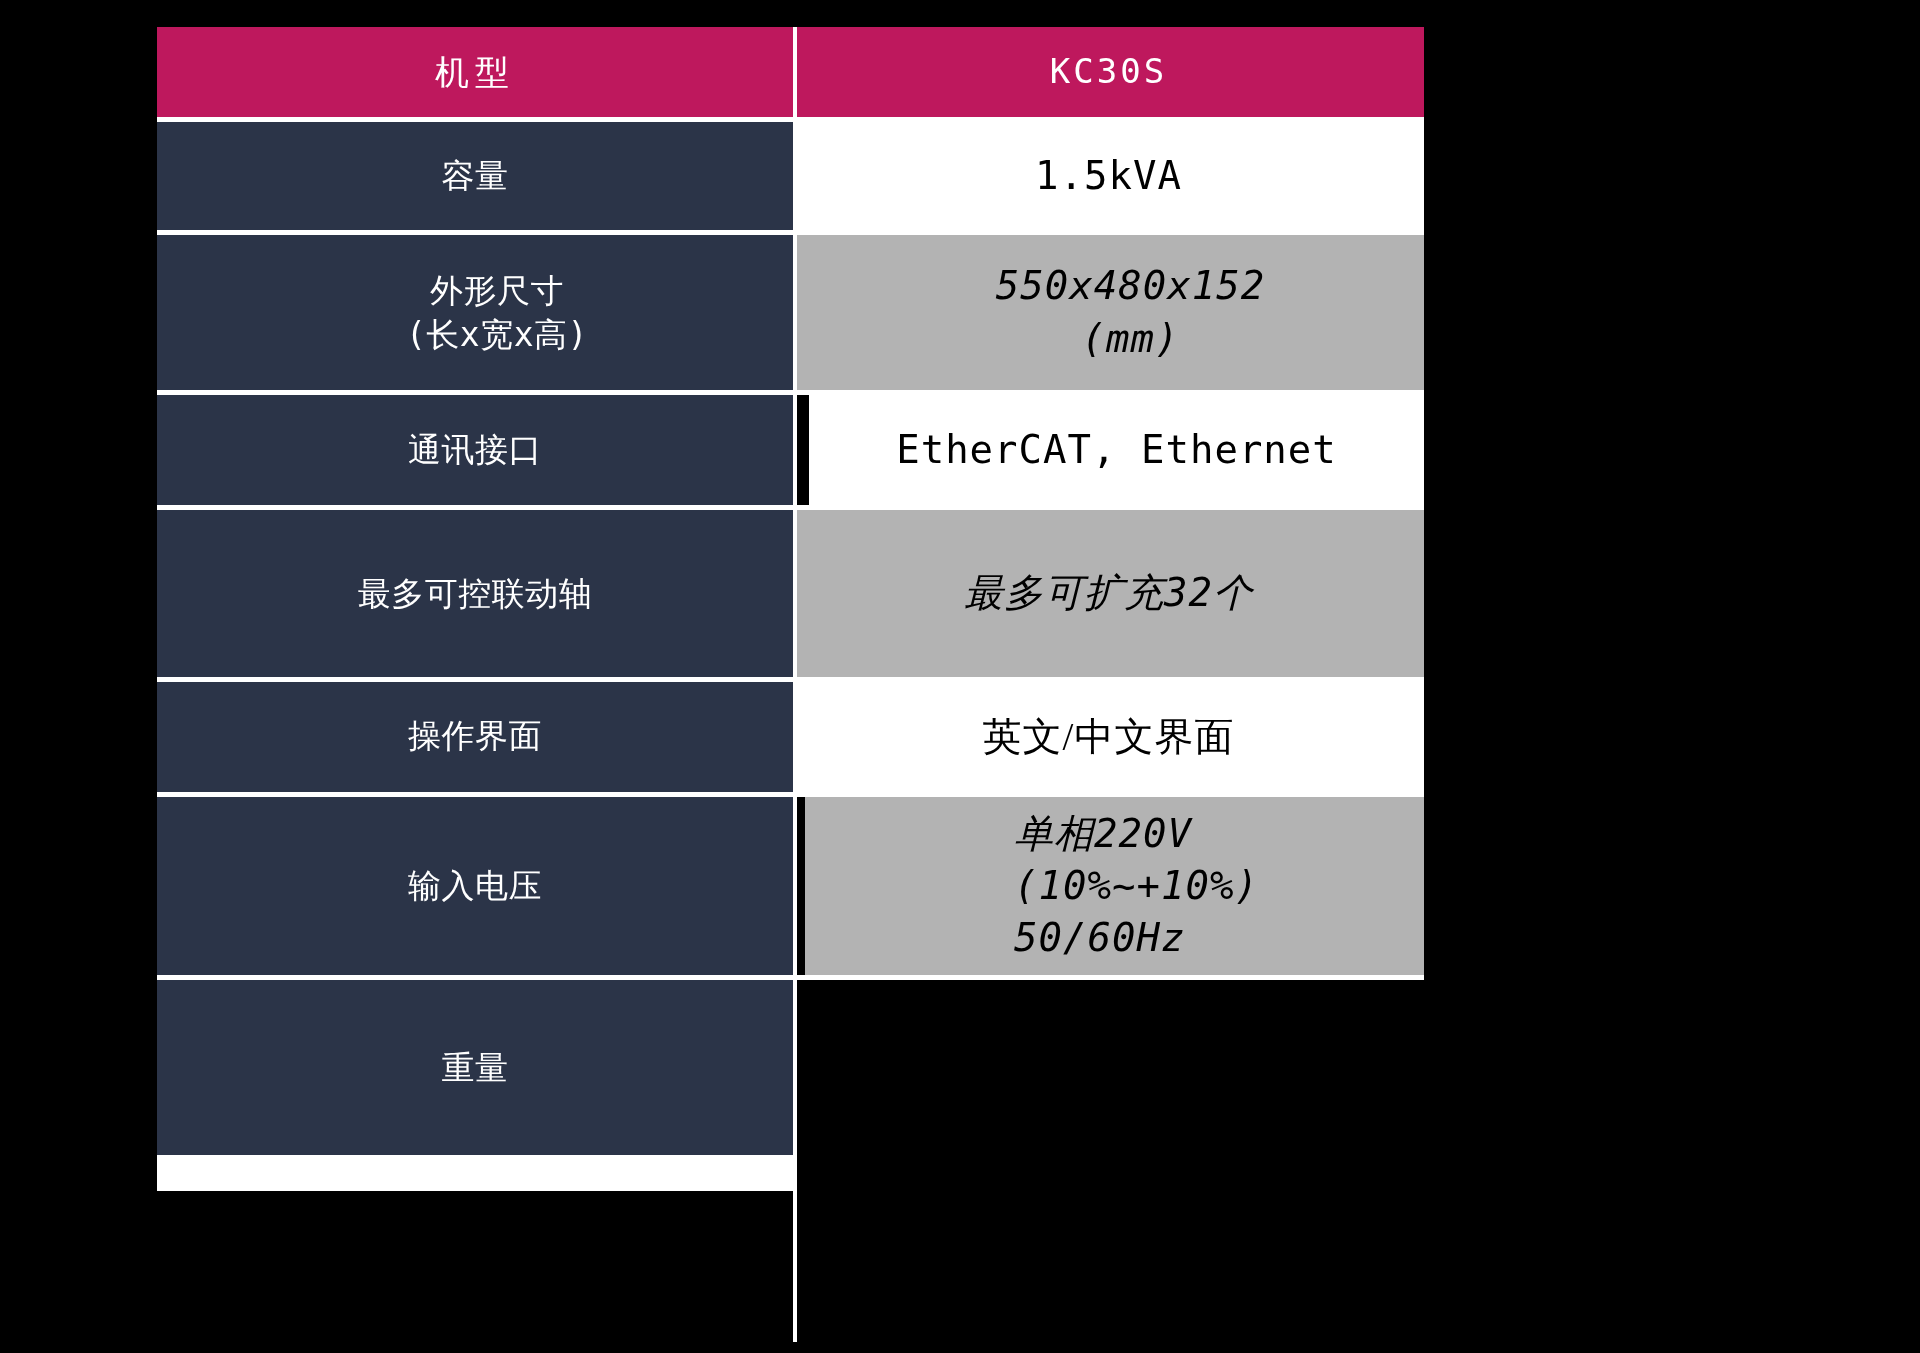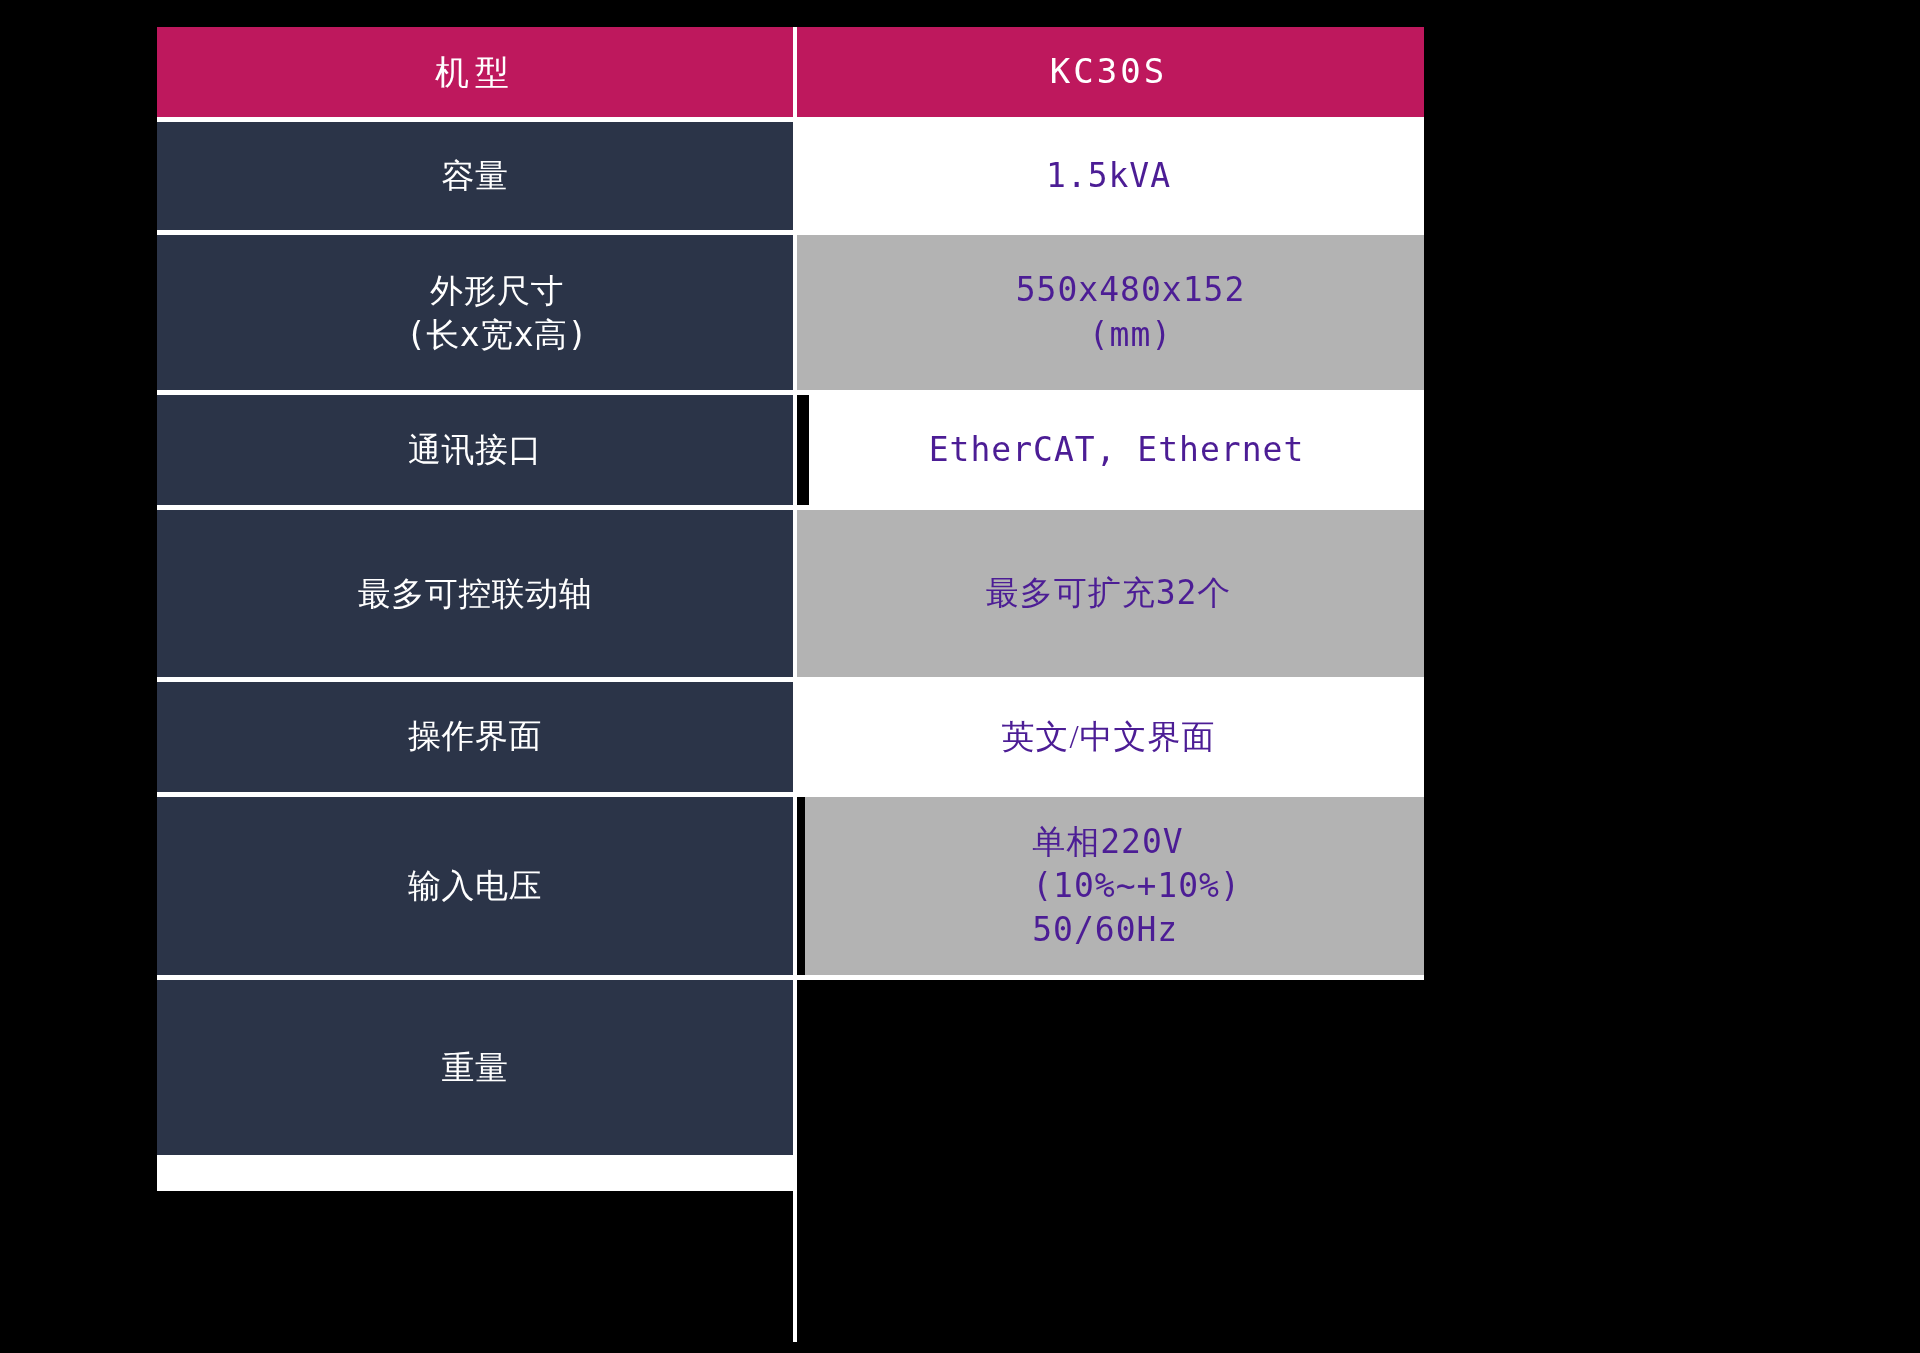--- a/index.html
+++ b/index.html
@@ -42,41 +42,41 @@
     letter-spacing: 0.5px;
     box-sizing: border-box;
   }
 
   .cell-value {
     flex: 1 1 auto;
     display: flex;
     align-items: center;
     justify-content: center;
     text-align: center;
-    color: #4c1d95;
-    font-size: 33px;
+    color: #000000;
+    font-size: 39px;
     line-height: 1.34;
     letter-spacing: 1px;
     box-sizing: border-box;
   }
 
   
   .row-header .cell-label,
   .row-header .cell-value {
     background: #be185d;
     color: #ffffff;
     font-size: 34px;
     letter-spacing: 3px;
   }
   .row-header .cell-label { letter-spacing: 6px; }
 
   
   .row-body .cell-label { background: #2b3448; }
   .row-body.band-white .cell-value { background: #ffffff; }
-  .row-body.band-gray  .cell-value { background: #b3b3b3; }
+  .row-body.band-gray  .cell-value { background: #b3b3b3; font-style: italic; }
 
   
   .gap {
     height: 5px;
     width: 100%;
     background: #ffffff;
   }
   .gap-left {
     position: relative;
     height: 5px;

